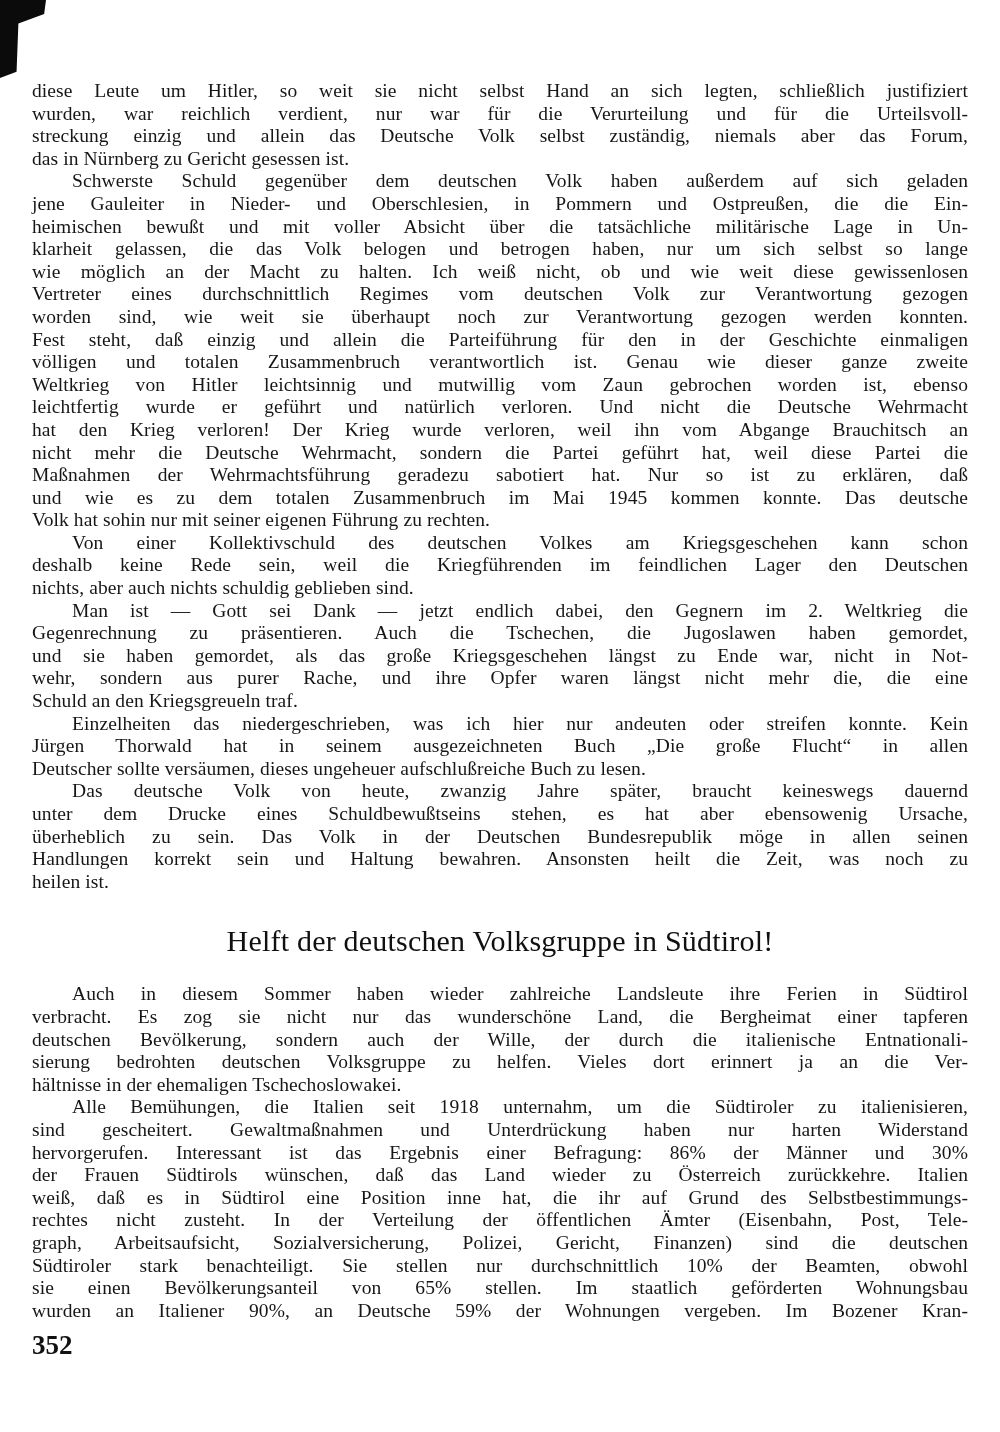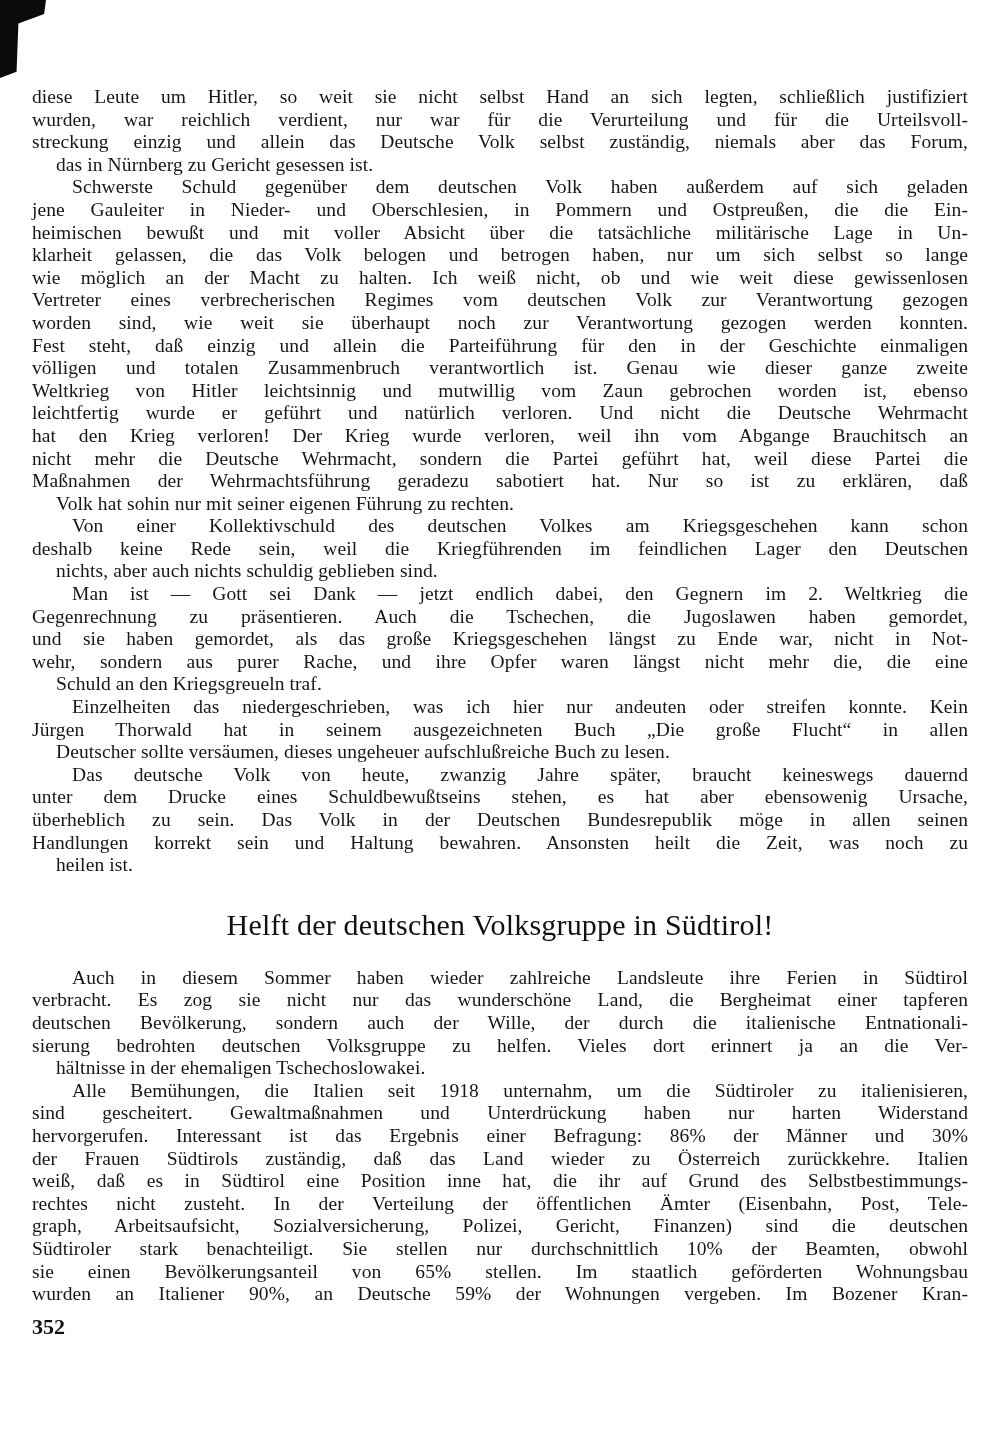--- a/index.html
+++ b/index.html
@@ -19,55 +19,54 @@
     position: absolute;
     top: 0;
     left: 0;
     width: 46px;
     height: 78px;
     background: #0b0b0b;
     clip-path: polygon(0 0, 100% 0, 96% 18%, 40% 30%, 36% 92%, 0 100%);
   }
   .text-block {
     position: absolute;
-    top: 86px;
+    top: 80px;
     left: 32px;
     width: 936px;
   }
   .par {
     margin: 0;
     padding: 0;
   }
   .line {
     font-size: 19.5px;
     line-height: 22.6px;
     white-space: normal;
     text-align: justify;
     text-align-last: justify;
     letter-spacing: 0.1px;
   }
   .line.lastline {
     text-align-last: left;
-    margin-left: 24px;
   }
   .par.indent .line:first-child {
     text-indent: 40px;
   }
   .heading {
     margin: 30px 0 24px 0;
     font-size: 30px;
     line-height: 36px;
     font-weight: normal;
     text-align: center;
     letter-spacing: 0.2px;
     color: #101010;
   }
   .page-number {
     margin-top: 8px;
-    font-size: 22px;
+    font-size: 27px;
     font-weight: bold;
     text-align: left;
     color: #111111;
   }
 </style>
 </head>
 <body>
 
 <div class="page">
   <div class="scan-artifact"></div>
@@ -78,29 +77,30 @@
           <div class="line">wurden, war reichlich verdient, nur war für die Verurteilung und für die Urteilsvoll-</div>
           <div class="line">streckung einzig und allein das Deutsche Volk selbst zuständig, niemals aber das Forum,</div>
           <div class="line lastline">das in Nürnberg zu Gericht gesessen ist.</div>
         </div>
         <div class="par indent">
           <div class="line">Schwerste Schuld gegenüber dem deutschen Volk haben außerdem auf sich geladen</div>
           <div class="line">jene Gauleiter in Nieder- und Oberschlesien, in Pommern und Ostpreußen, die die Ein-</div>
           <div class="line">heimischen bewußt und mit voller Absicht über die tatsächliche militärische Lage in Un-</div>
           <div class="line">klarheit gelassen, die das Volk belogen und betrogen haben, nur um sich selbst so lange</div>
           <div class="line">wie möglich an der Macht zu halten. Ich weiß nicht, ob und wie weit diese gewissenlosen</div>
-          <div class="line">Vertreter eines verbrecherischen Regimes vom deutschen Volk zur Verantwortung gezogen</div>
+          <div class="line">Vertreter eines durchschnittlich Regimes vom deutschen Volk zur Verantwortung gezogen</div>
           <div class="line">worden sind, wie weit sie überhaupt noch zur Verantwortung gezogen werden konnten.</div>
           <div class="line">Fest steht, daß einzig und allein die Parteiführung für den in der Geschichte einmaligen</div>
           <div class="line">völligen und totalen Zusammenbruch verantwortlich ist. Genau wie dieser ganze zweite</div>
           <div class="line">Weltkrieg von Hitler leichtsinnig und mutwillig vom Zaun gebrochen worden ist, ebenso</div>
           <div class="line">leichtfertig wurde er geführt und natürlich verloren. Und nicht die Deutsche Wehrmacht</div>
           <div class="line">hat den Krieg verloren! Der Krieg wurde verloren, weil ihn vom Abgange Brauchitsch an</div>
           <div class="line">nicht mehr die Deutsche Wehrmacht, sondern die Partei geführt hat, weil diese Partei die</div>
           <div class="line">Maßnahmen der Wehrmachtsführung geradezu sabotiert hat. Nur so ist zu erklären, daß</div>
+          <div class="line">und wie es zu dem totalen Zusammenbruch im Mai 1945 kommen konnte. Das deutsche</div>
           <div class="line lastline">Volk hat sohin nur mit seiner eigenen Führung zu rechten.</div>
         </div>
         <div class="par indent">
           <div class="line">Von einer Kollektivschuld des deutschen Volkes am Kriegsgeschehen kann schon</div>
           <div class="line">deshalb keine Rede sein, weil die Kriegführenden im feindlichen Lager den Deutschen</div>
           <div class="line lastline">nichts, aber auch nichts schuldig geblieben sind.</div>
         </div>
         <div class="par indent">
           <div class="line">Man ist — Gott sei Dank — jetzt endlich dabei, den Gegnern im 2. Weltkrieg die</div>
           <div class="line">Gegenrechnung zu präsentieren. Auch die Tschechen, die Jugoslawen haben gemordet,</div>
@@ -127,21 +127,21 @@
           <div class="line">Auch in diesem Sommer haben wieder zahlreiche Landsleute ihre Ferien in Südtirol</div>
           <div class="line">verbracht. Es zog sie nicht nur das wunderschöne Land, die Bergheimat einer tapferen</div>
           <div class="line">deutschen Bevölkerung, sondern auch der Wille, der durch die italienische Entnationali-</div>
           <div class="line">sierung bedrohten deutschen Volksgruppe zu helfen. Vieles dort erinnert ja an die Ver-</div>
           <div class="line lastline">hältnisse in der ehemaligen Tschechoslowakei.</div>
         </div>
         <div class="par indent">
           <div class="line">Alle Bemühungen, die Italien seit 1918 unternahm, um die Südtiroler zu italienisieren,</div>
           <div class="line">sind gescheitert. Gewaltmaßnahmen und Unterdrückung haben nur harten Widerstand</div>
           <div class="line">hervorgerufen. Interessant ist das Ergebnis einer Befragung: 86% der Männer und 30%</div>
-          <div class="line">der Frauen Südtirols zuständig, daß das Land wieder zu Österreich zurückkehre. Italien</div>
+          <div class="line">der Frauen Südtirols wünschen, daß das Land wieder zu Österreich zurückkehre. Italien</div>
           <div class="line">weiß, daß es in Südtirol eine Position inne hat, die ihr auf Grund des Selbstbestimmungs-</div>
           <div class="line">rechtes nicht zusteht. In der Verteilung der öffentlichen Ämter (Eisenbahn, Post, Tele-</div>
           <div class="line">graph, Arbeitsaufsicht, Sozialversicherung, Polizei, Gericht, Finanzen) sind die deutschen</div>
           <div class="line">Südtiroler stark benachteiligt. Sie stellen nur durchschnittlich 10% der Beamten, obwohl</div>
           <div class="line">sie einen Bevölkerungsanteil von 65% stellen. Im staatlich geförderten Wohnungsbau</div>
           <div class="line">wurden an Italiener 90%, an Deutsche 59% der Wohnungen vergeben. Im Bozener Kran-</div>
         </div>
       </section>
     <div class="page-number">352</div>
   </main>

